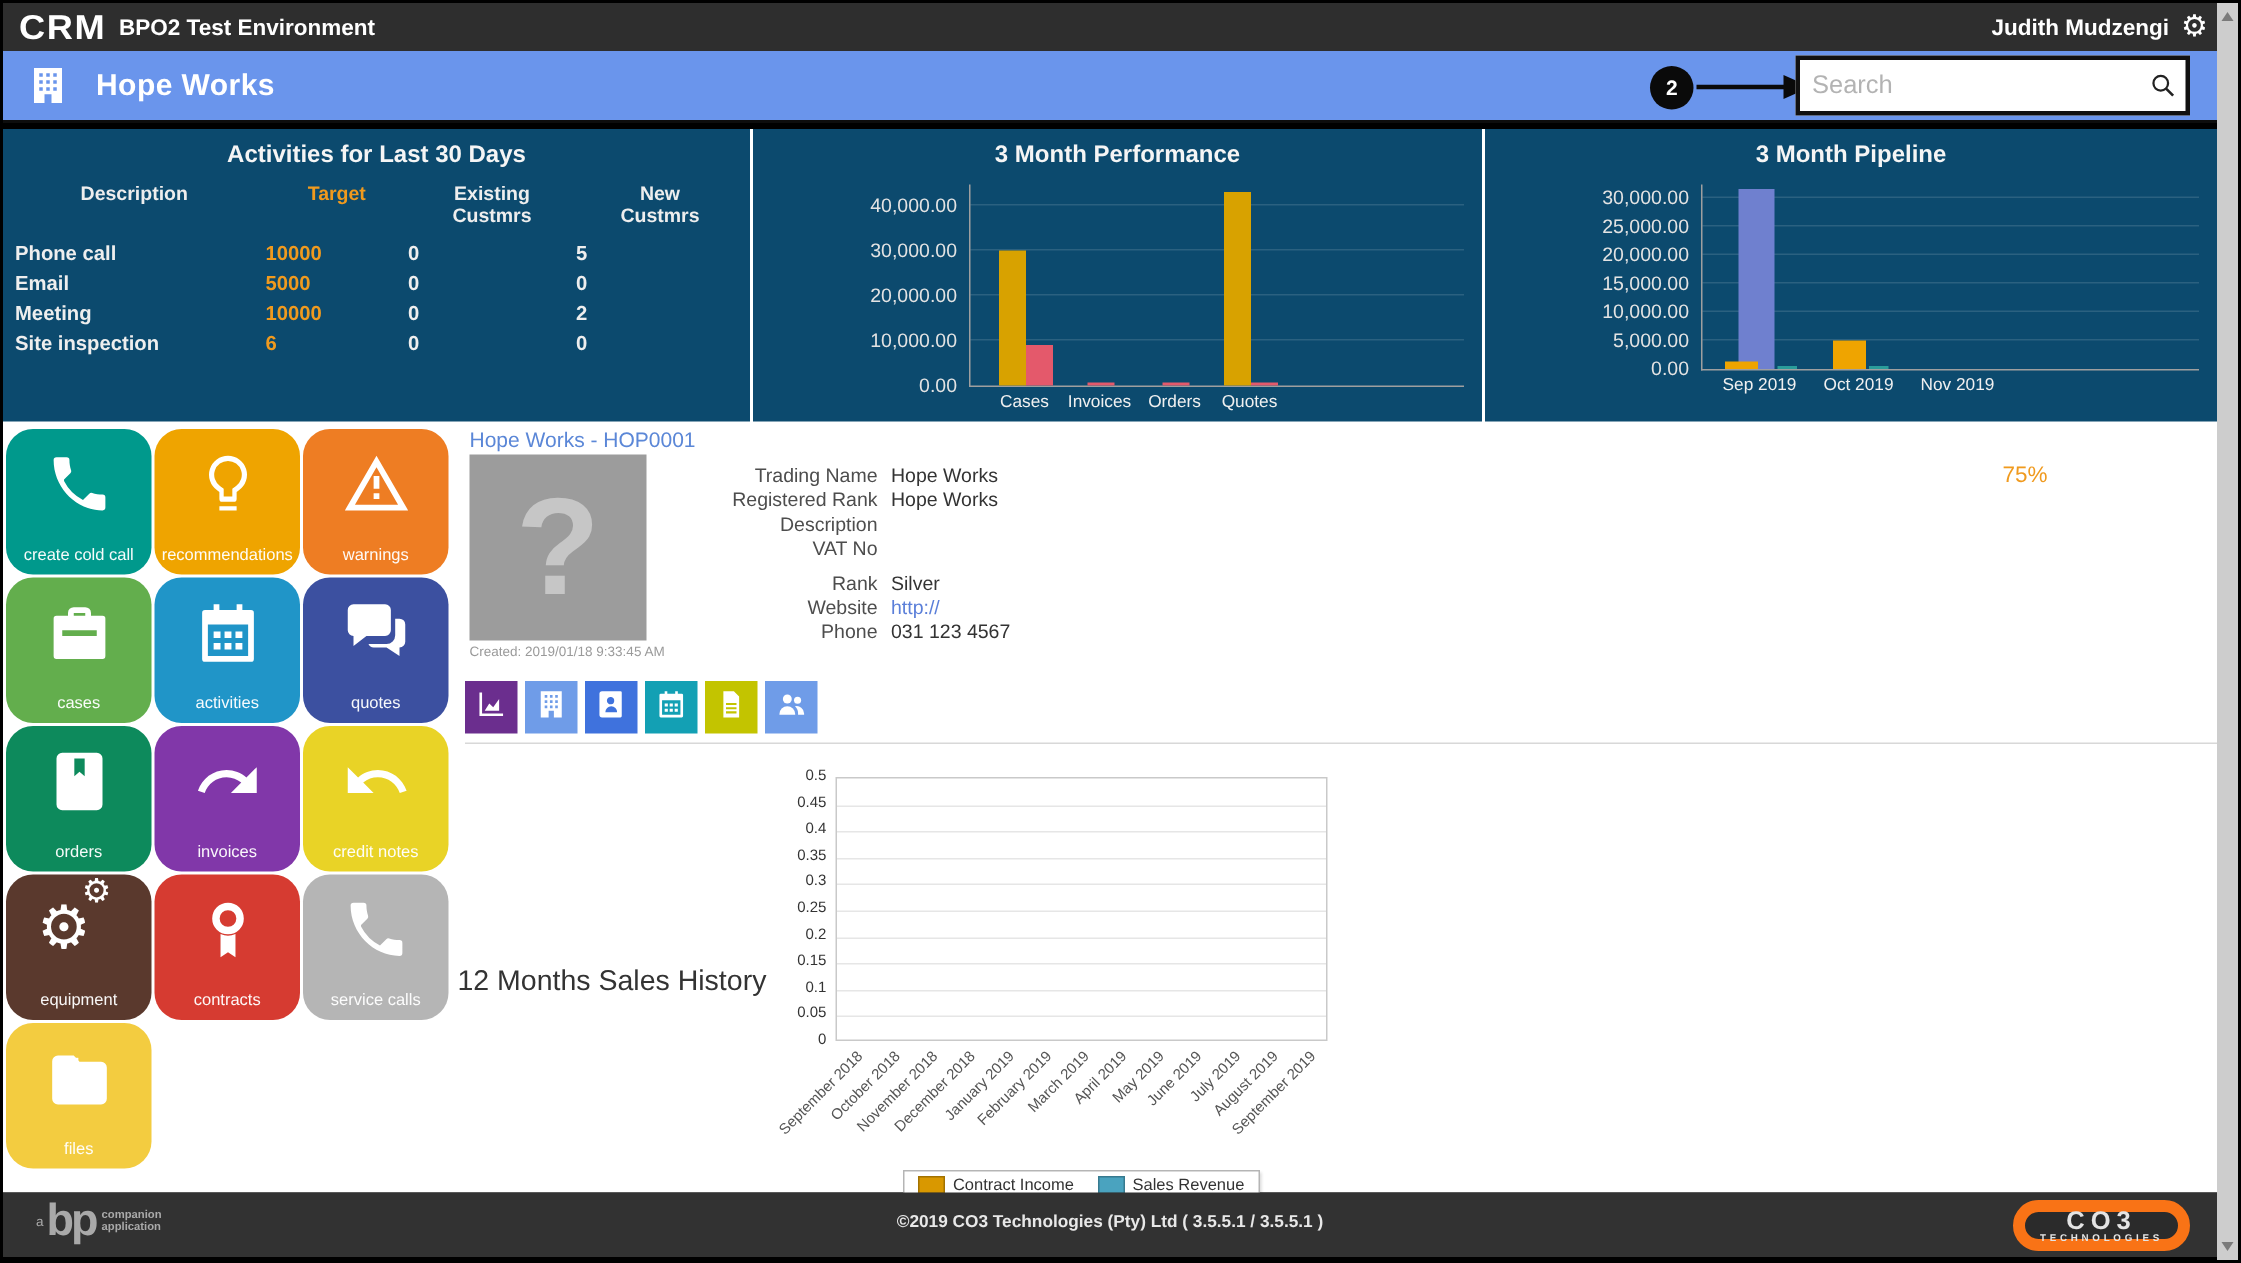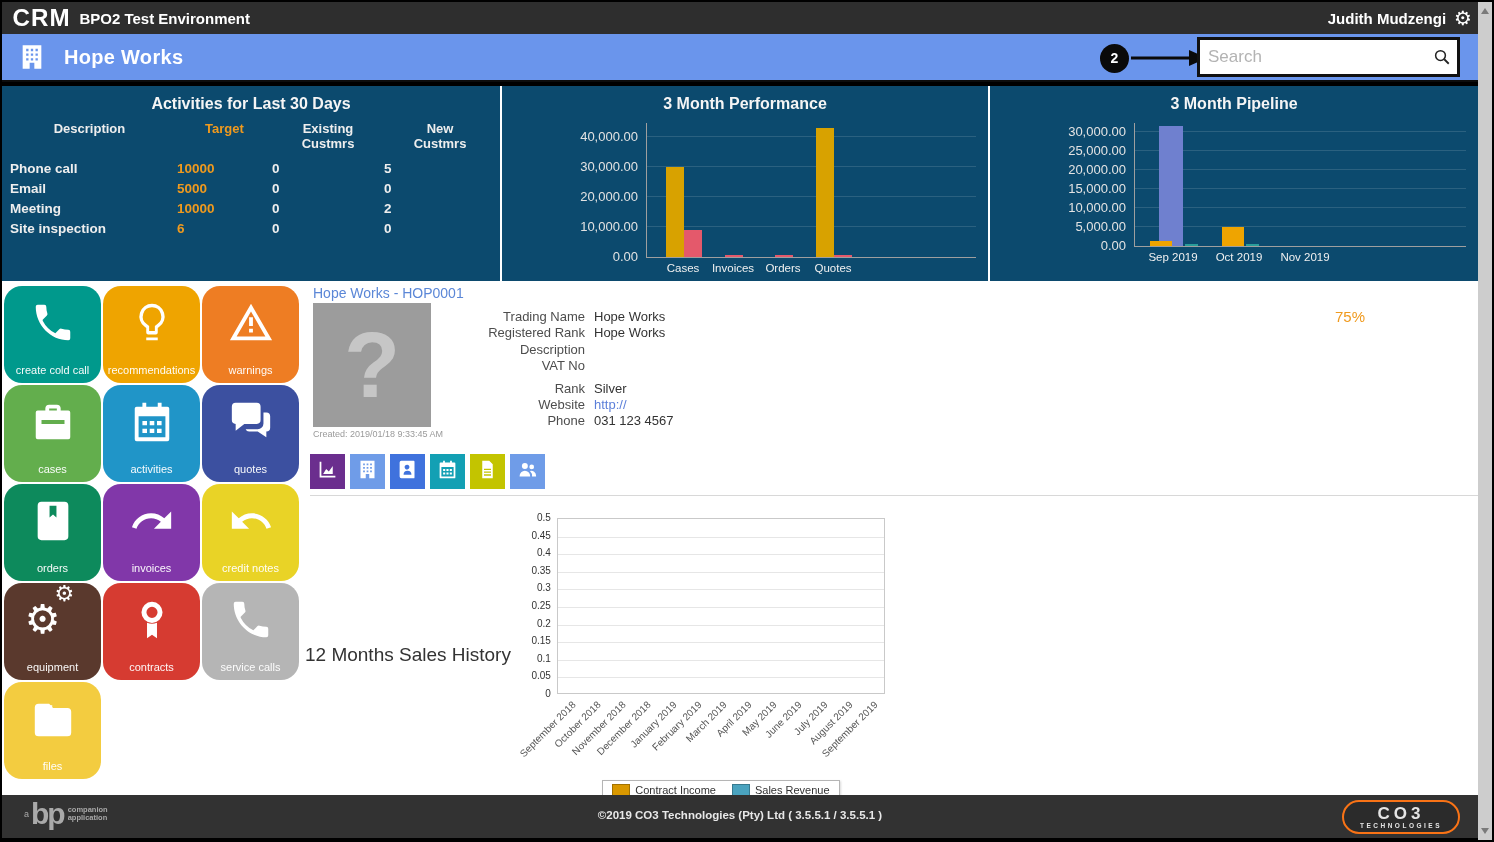--- a/index.html
+++ b/index.html
@@ -93,21 +93,21 @@
   .legitem{display:flex;align-items:center;gap:5px;font-size:11px;color:#333;}
   .legswatch{width:18px;height:12px;border:1px solid rgba(0,0,0,.25);}
 
   
   .footer{position:absolute;left:2px;top:795px;width:1476px;height:43px;background:#323232;color:#e8e8e8;}
   .copyright{position:absolute;left:0;right:0;top:14px;text-align:center;font-size:11.5px;font-weight:bold;}
   .bplogo{position:absolute;left:22px;top:4px;display:flex;align-items:center;color:#a9a9a9;}
   .bp-a{font-size:9px;margin-right:2px;align-self:center;}
   .bp-main{font-size:30px;font-weight:bold;letter-spacing:-2px;line-height:30px;}
   .bp-cap{font-size:7.5px;line-height:8.5px;margin-left:4px;font-weight:bold;}
-  .co3logo{position:absolute;right:18px;top:5px;width:118px;height:34px;border:2px solid #f97316;border-radius:18px;display:flex;flex-direction:column;align-items:center;justify-content:center;color:#e4e4e4;background:#2b2b2b;}
+  .co3logo{position:absolute;right:18px;top:5px;width:118px;height:34px;border:8px solid #f97316;border-radius:18px;display:flex;flex-direction:column;align-items:center;justify-content:center;color:#e4e4e4;background:#2b2b2b;}
   .co3-main{font-size:17px;font-weight:bold;letter-spacing:4px;line-height:16px;}
   .co3-cap{font-size:6.5px;letter-spacing:2.5px;font-weight:bold;}
 
   
   .vscroll{position:absolute;right:2px;top:2px;width:14px;height:838px;background:#cdcdcd;z-index:50;}
   .vs-arrow{position:absolute;left:3px;width:0;height:0;border-left:4px solid transparent;border-right:4px solid transparent;}
   .vs-up{top:6px;border-bottom:6px solid #7a7a7a;}
   .vs-down{bottom:6px;border-top:6px solid #7a7a7a;}
 </style>
 </head>

